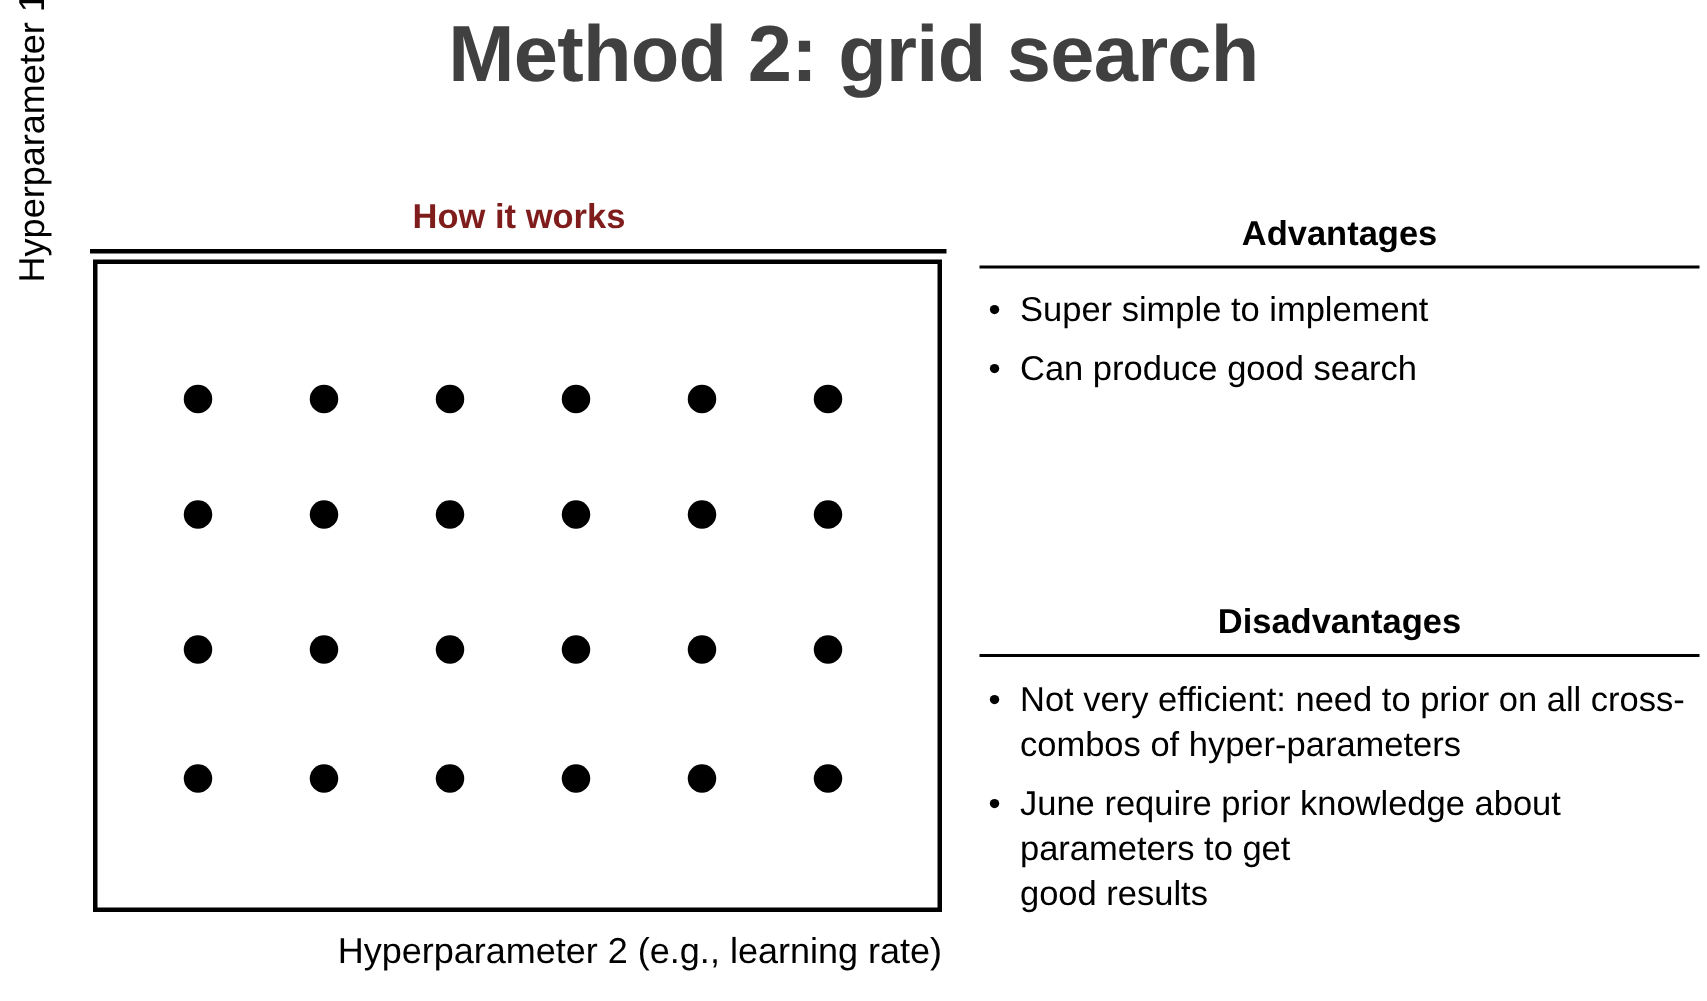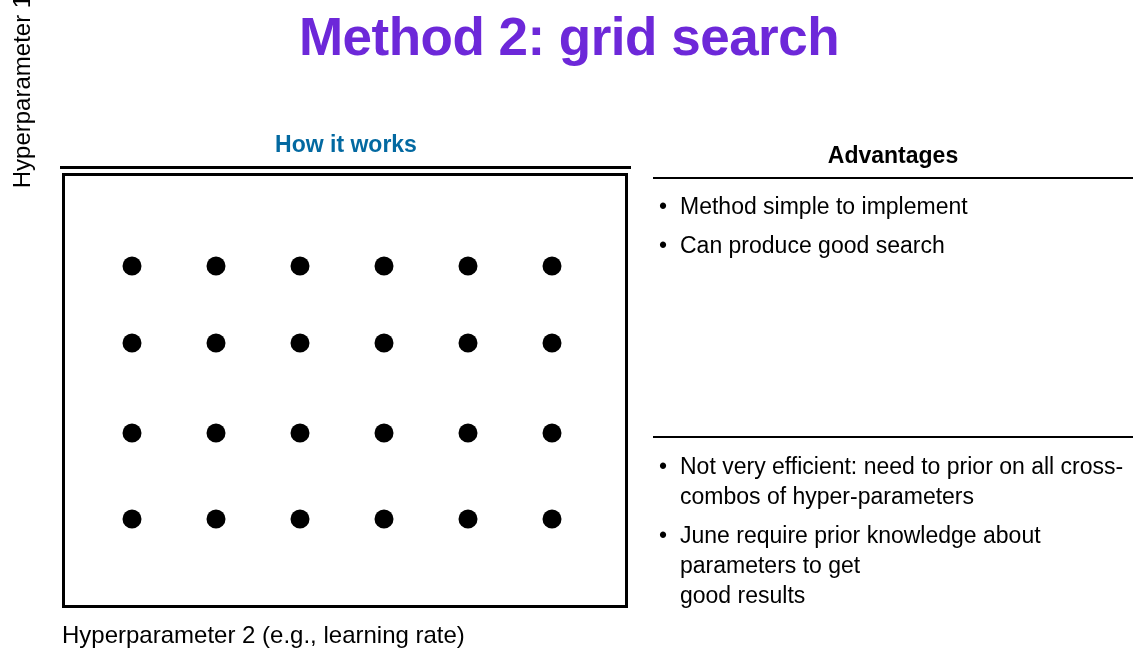--- a/index.html
+++ b/index.html
@@ -19,35 +19,35 @@
   
   .slide-title {
     position: absolute;
     left: 0;
     top: 6px;
     width: 1138px;
     text-align: center;
     font-size: 53px;
     font-weight: bold;
     letter-spacing: -0.5px;
-    color: #6d28d9;
+    color: #404040;
     line-height: 62px;
     white-space: nowrap;
   }
 
   
   .howitworks-heading {
     position: absolute;
     left: 62px;
     top: 130px;
     width: 568px;
     text-align: center;
     font-size: 23px;
     font-weight: bold;
-    color: #0369a1;
+    color: #7f1d1d;
     line-height: 28px;
   }
   .howitworks-rule {
     position: absolute;
     left: 60px;
     top: 166px;
     width: 571px;
     height: 0;
     border-top: 3px solid #000000;
   }
@@ -91,21 +91,21 @@
     line-height: 44px;
     text-align: center;
     color: #000000;
     white-space: nowrap;
   }
   .x-axis-label {
     position: absolute;
     left: 62px;
     top: 620px;
     width: 566px;
-    text-align: left;
+    text-align: right;
     font-size: 24px;
     line-height: 30px;
     color: #000000;
     white-space: nowrap;
   }
 
   
   .right-col {
     position: absolute;
     left: 653px;
@@ -210,28 +210,29 @@
 
 <div class="x-axis-label">Hyperparameter 2 (e.g., learning rate)</div>
 
 <div class="right-col">
 
   <div class="section-heading" id="advantages-heading">Advantages</div>
   <div class="section-rule" id="advantages-rule"></div>
   <ul class="bullet-list" id="advantages-list">
       <li class="bullet-item">
         <span class="bullet-dot">•</span>
-        <span class="bullet-text">Method simple to implement</span>
+        <span class="bullet-text">Super simple to implement</span>
       </li>
       <li class="bullet-item">
         <span class="bullet-dot">•</span>
         <span class="bullet-text">Can produce good search</span>
       </li>
     </ul>
 
+  <div class="section-heading" id="disadvantages-heading">Disadvantages</div>
   <div class="section-rule" id="disadvantages-rule"></div>
   <ul class="bullet-list" id="disadvantages-list">
       <li class="bullet-item">
         <span class="bullet-dot">•</span>
         <span class="bullet-text">Not very efficient: need to prior on all cross-combos of hyper-parameters</span>
       </li>
       <li class="bullet-item">
         <span class="bullet-dot">•</span>
         <span class="bullet-text">June require prior knowledge about parameters to get
 good results</span>

